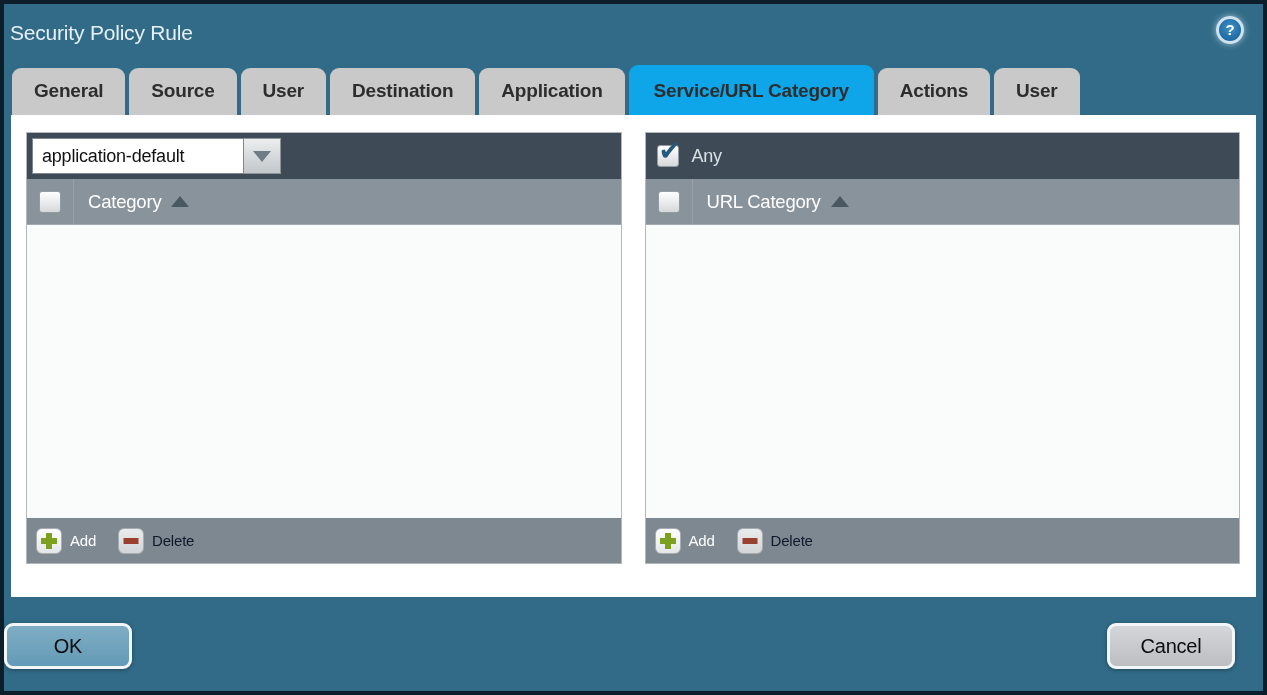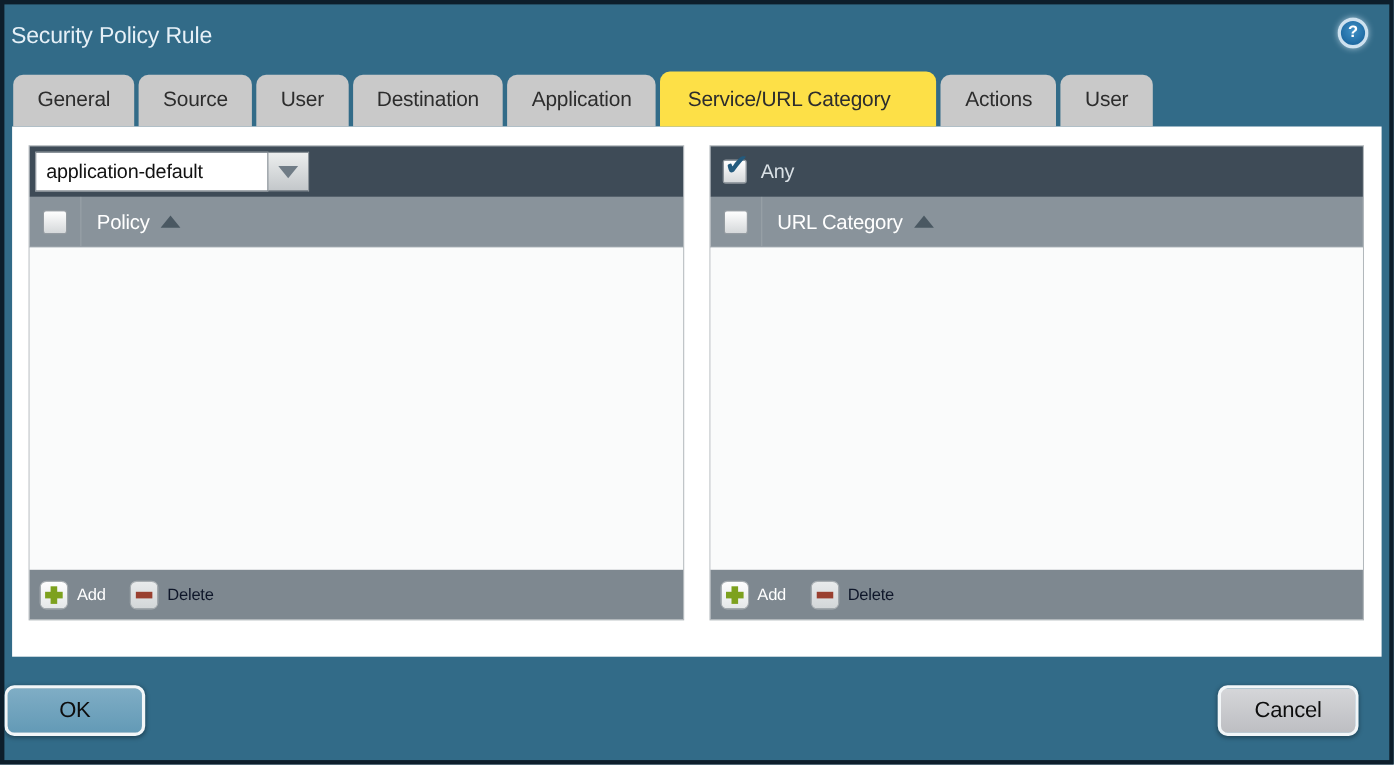--- a/index.html
+++ b/index.html
@@ -46,26 +46,27 @@
     height: 51px;
   }
   .tab {
     background: #c9c9c9;
     border-radius: 9px 9px 0 0;
     padding: 12px 22px 13px;
     font-size: 19px;
     color: #2d2d2d;
     white-space: nowrap;
     cursor: pointer;
+    font-weight: bold;
   }
   .tab.active {
-    background: #fde047;
+    background: #0ea5e9;
     padding-top: 15px;
     padding-left: 25px;
-    padding-right: 42px;
+    padding-right: 25px;
   }
   
   .content {
     background: #ffffff;
     margin: 0 7px;
     height: 482px;
     padding: 17px 16px 0 15px;
   }
   .panels { display: flex; gap: 23px; }
   .panel {
@@ -260,21 +261,21 @@
           <div class="combo">
             <div class="combo-value">application-default</div>
             <div class="combo-btn">
               <span class="tri-down"></span>
             </div>
           </div>
         </div>
         <div class="panel-head">
           <span class="cb"></span>
           <span class="head-divider"></span>
-          <span class="head-label">Policy</span>
+          <span class="head-label">Category</span>
           <span class="tri-up"></span>
         </div>
         <div class="panel-body"></div>
         <div class="panel-foot">
           <div class="foot-btn">
             <span class="icon-box icon-plus"></span>
             <span class="foot-label">Add</span>
           </div>
           <div class="foot-btn disabled">
             <span class="icon-box icon-minus"></span>

